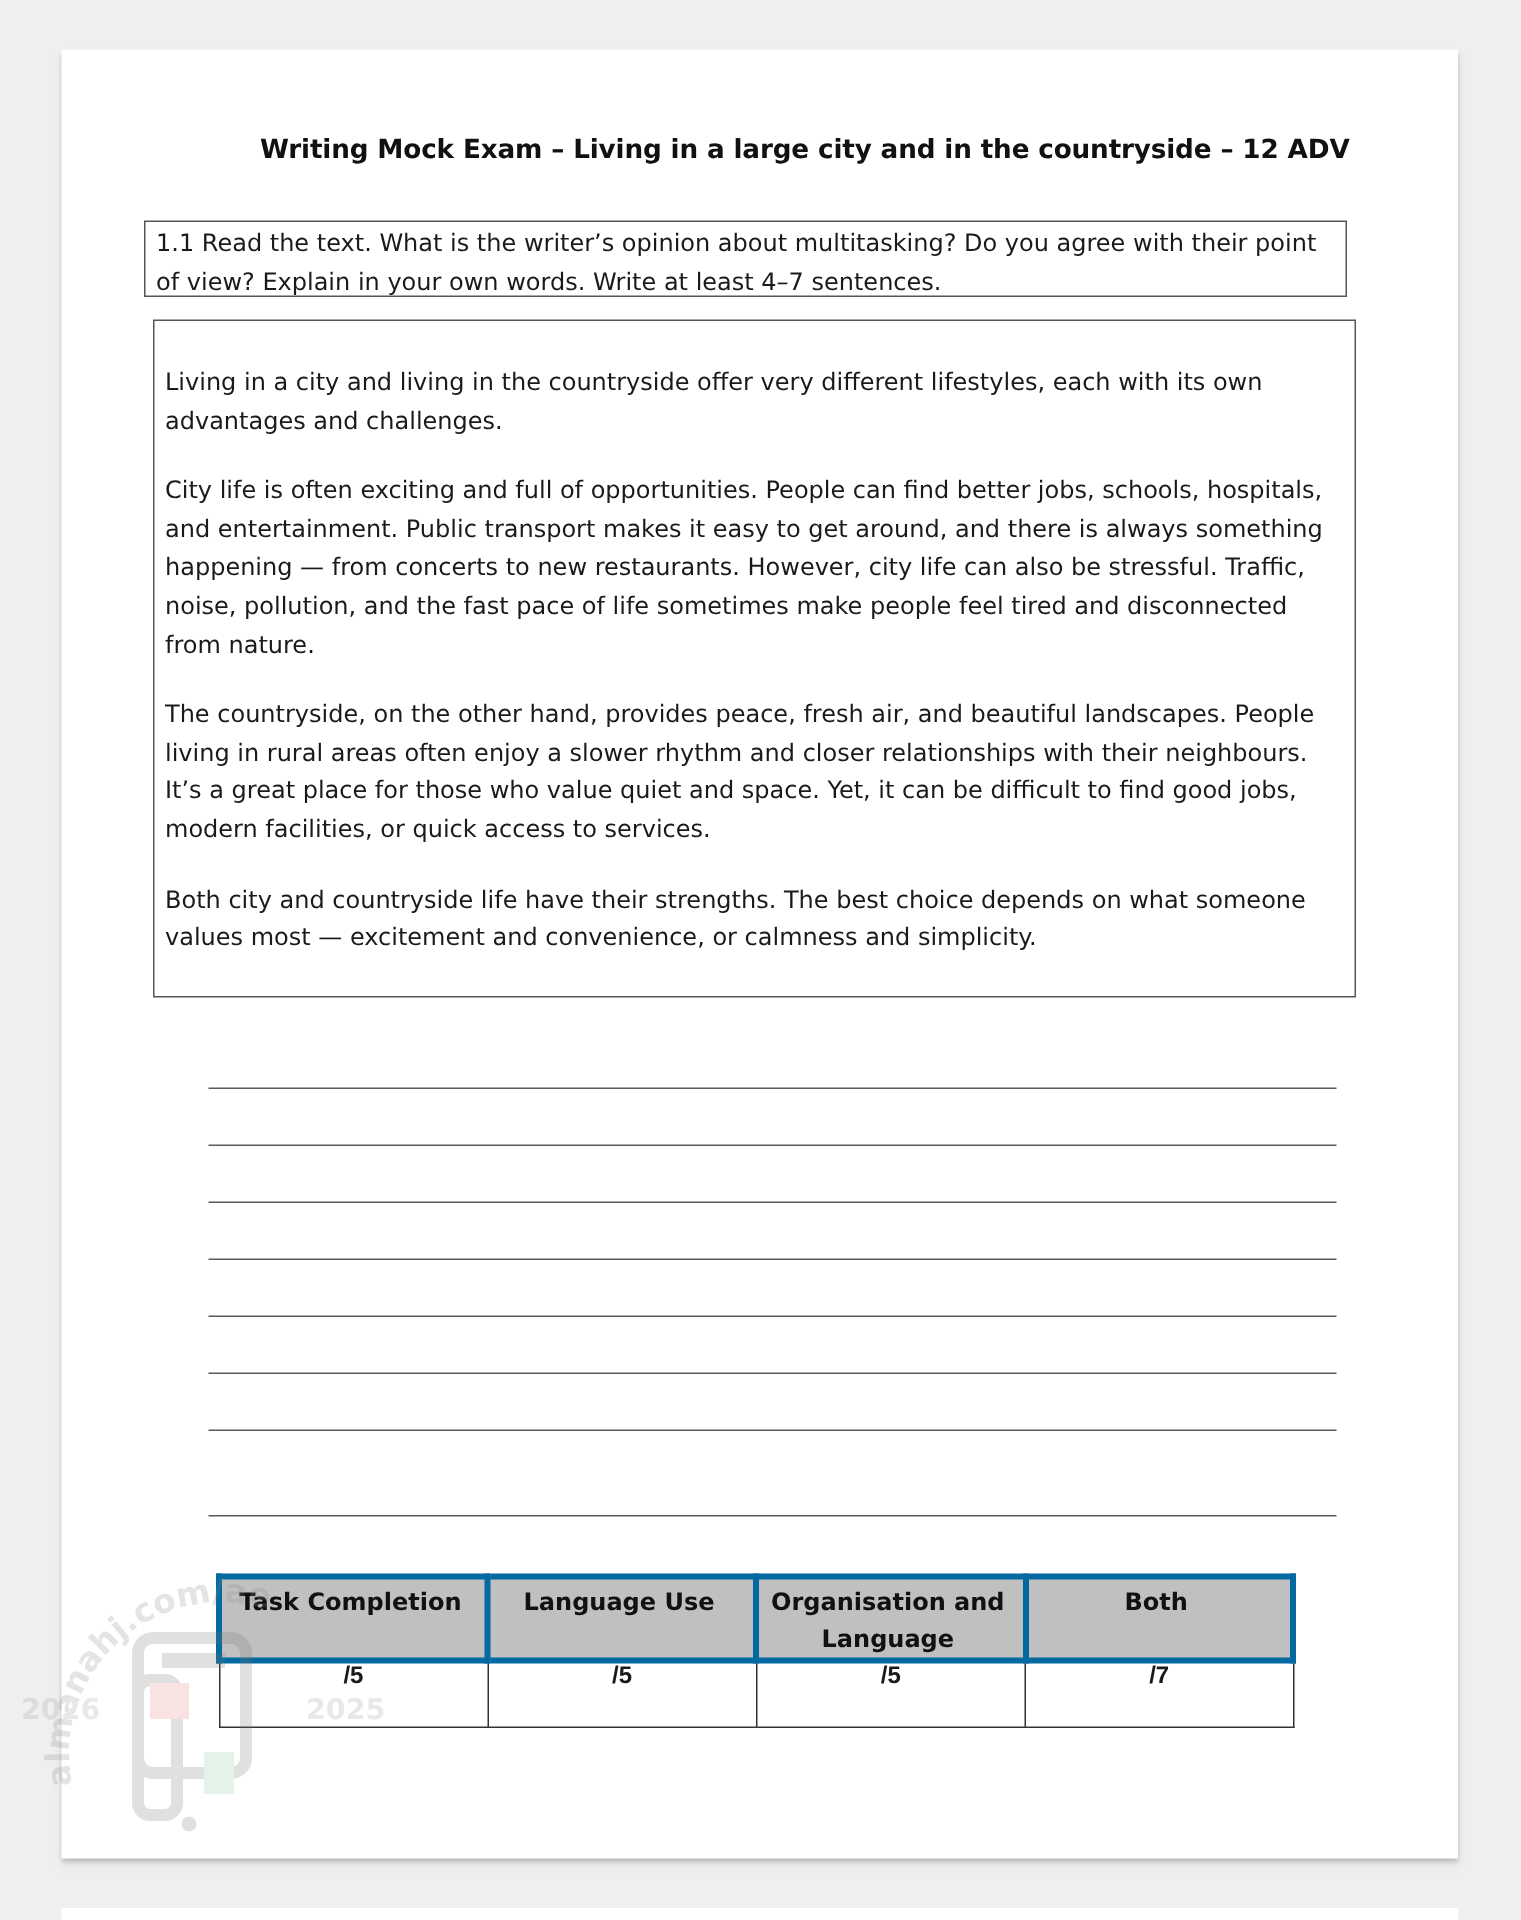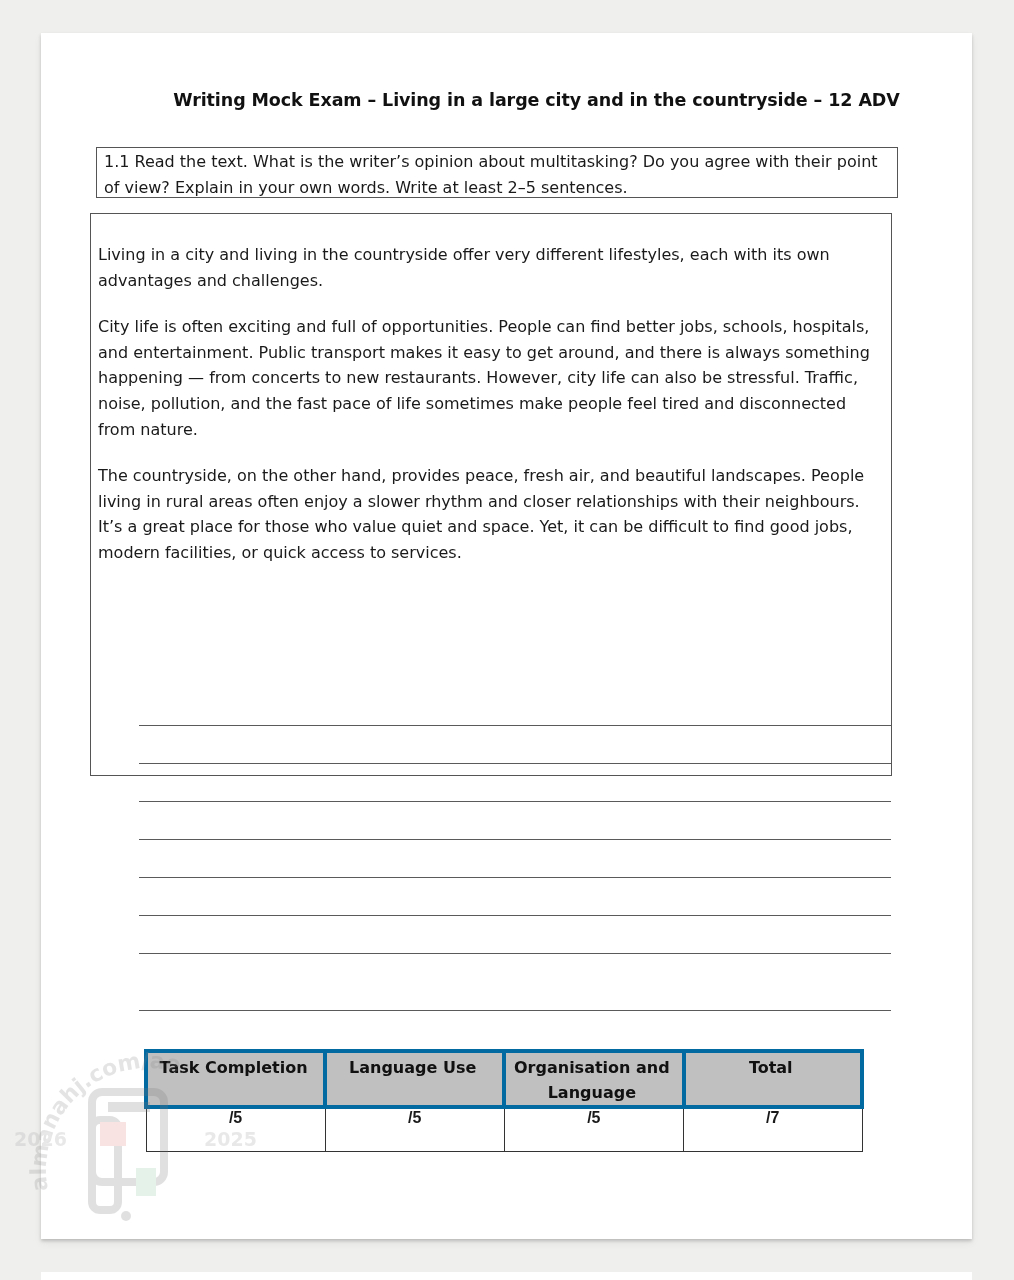--- a/index.html
+++ b/index.html
@@ -42,22 +42,22 @@
     border: 1px solid #555;
     box-sizing: border-box;
     padding: 1px 7px 0 7px;
     font-size: 16px;
     line-height: 25.5px;
     color: #1a1a1a;
   }
   .question-box .qnum { font-weight: normal; }
   .passage-box {
     position: absolute;
-    left: 49px; top: 180px;
-    width: 802px; height: 563px;
+    left: 61px; top: 180px;
+    width: 802px; height: 452px;
     border: 1px solid #555;
     box-sizing: border-box;
     padding: 28px 7px 0 7px;
     font-size: 16px;
     line-height: 25.6px;
   }
   .passage-box p { margin: 0 0 21px 0; }
   .answer-lines {
     position: absolute;
     left: 98px; top: 0;
@@ -107,47 +107,48 @@
   }
 </style>
 </head>
 <body>
 
 <div class="page">
 
   <div class="title">Writing Mock Exam – Living in a large city and in the countryside – 12 ADV</div>
 
   <div class="question-box">
-    <span class="qnum">1.1</span><span> Read the text. What is the writer’s opinion about multitasking? Do you agree with their point of view? Explain in your own words. Write at least 2–5 sentences.</span>
+    <span class="qnum">1.1</span><span> Read the text. What is the writer’s opinion about multitasking? Do you agree with their point of view? Explain in your own words. Write at least 4–7 sentences.</span>
   </div>
 
   <div class="passage-box">
     <p>Living in a city and living in the countryside offer very different lifestyles, each with its own advantages and challenges.</p>
     <p>City life is often exciting and full of opportunities. People can find better jobs, schools, hospitals, and entertainment. Public transport makes it easy to get around, and there is always something happening — from concerts to new restaurants. However, city life can also be stressful. Traffic, noise, pollution, and the fast pace of life sometimes make people feel tired and disconnected from nature.</p>
     <p>The countryside, on the other hand, provides peace, fresh air, and beautiful landscapes. People living in rural areas often enjoy a slower rhythm and closer relationships with their neighbours. It’s a great place for those who value quiet and space. Yet, it can be difficult to find good jobs, modern facilities, or quick access to services.</p>
+    <p>Both city and countryside life have their strengths. The best choice depends on what someone values most — excitement and convenience, or calmness and simplicity.</p>
   </div>
 
   <div class="answer-lines">
     <div class="answer-line" style="top:692px"></div>
     <div class="answer-line" style="top:730px"></div>
     <div class="answer-line" style="top:768px"></div>
     <div class="answer-line" style="top:806px"></div>
     <div class="answer-line" style="top:844px"></div>
     <div class="answer-line" style="top:882px"></div>
     <div class="answer-line" style="top:920px"></div>
     <div class="answer-line" style="top:977px"></div>
   </div>
 
   <table class="score-table">
     <thead>
       <tr>
         <th>Task Completion</th>
         <th>Language Use</th>
         <th>Organisation and Language</th>
-        <th>Total</th>
+        <th>Both</th>
       </tr>
     </thead>
     <tbody>
       <tr>
         <td>/5</td>
         <td>/5</td>
         <td>/5</td>
         <td>/7</td>
       </tr>
     </tbody>

